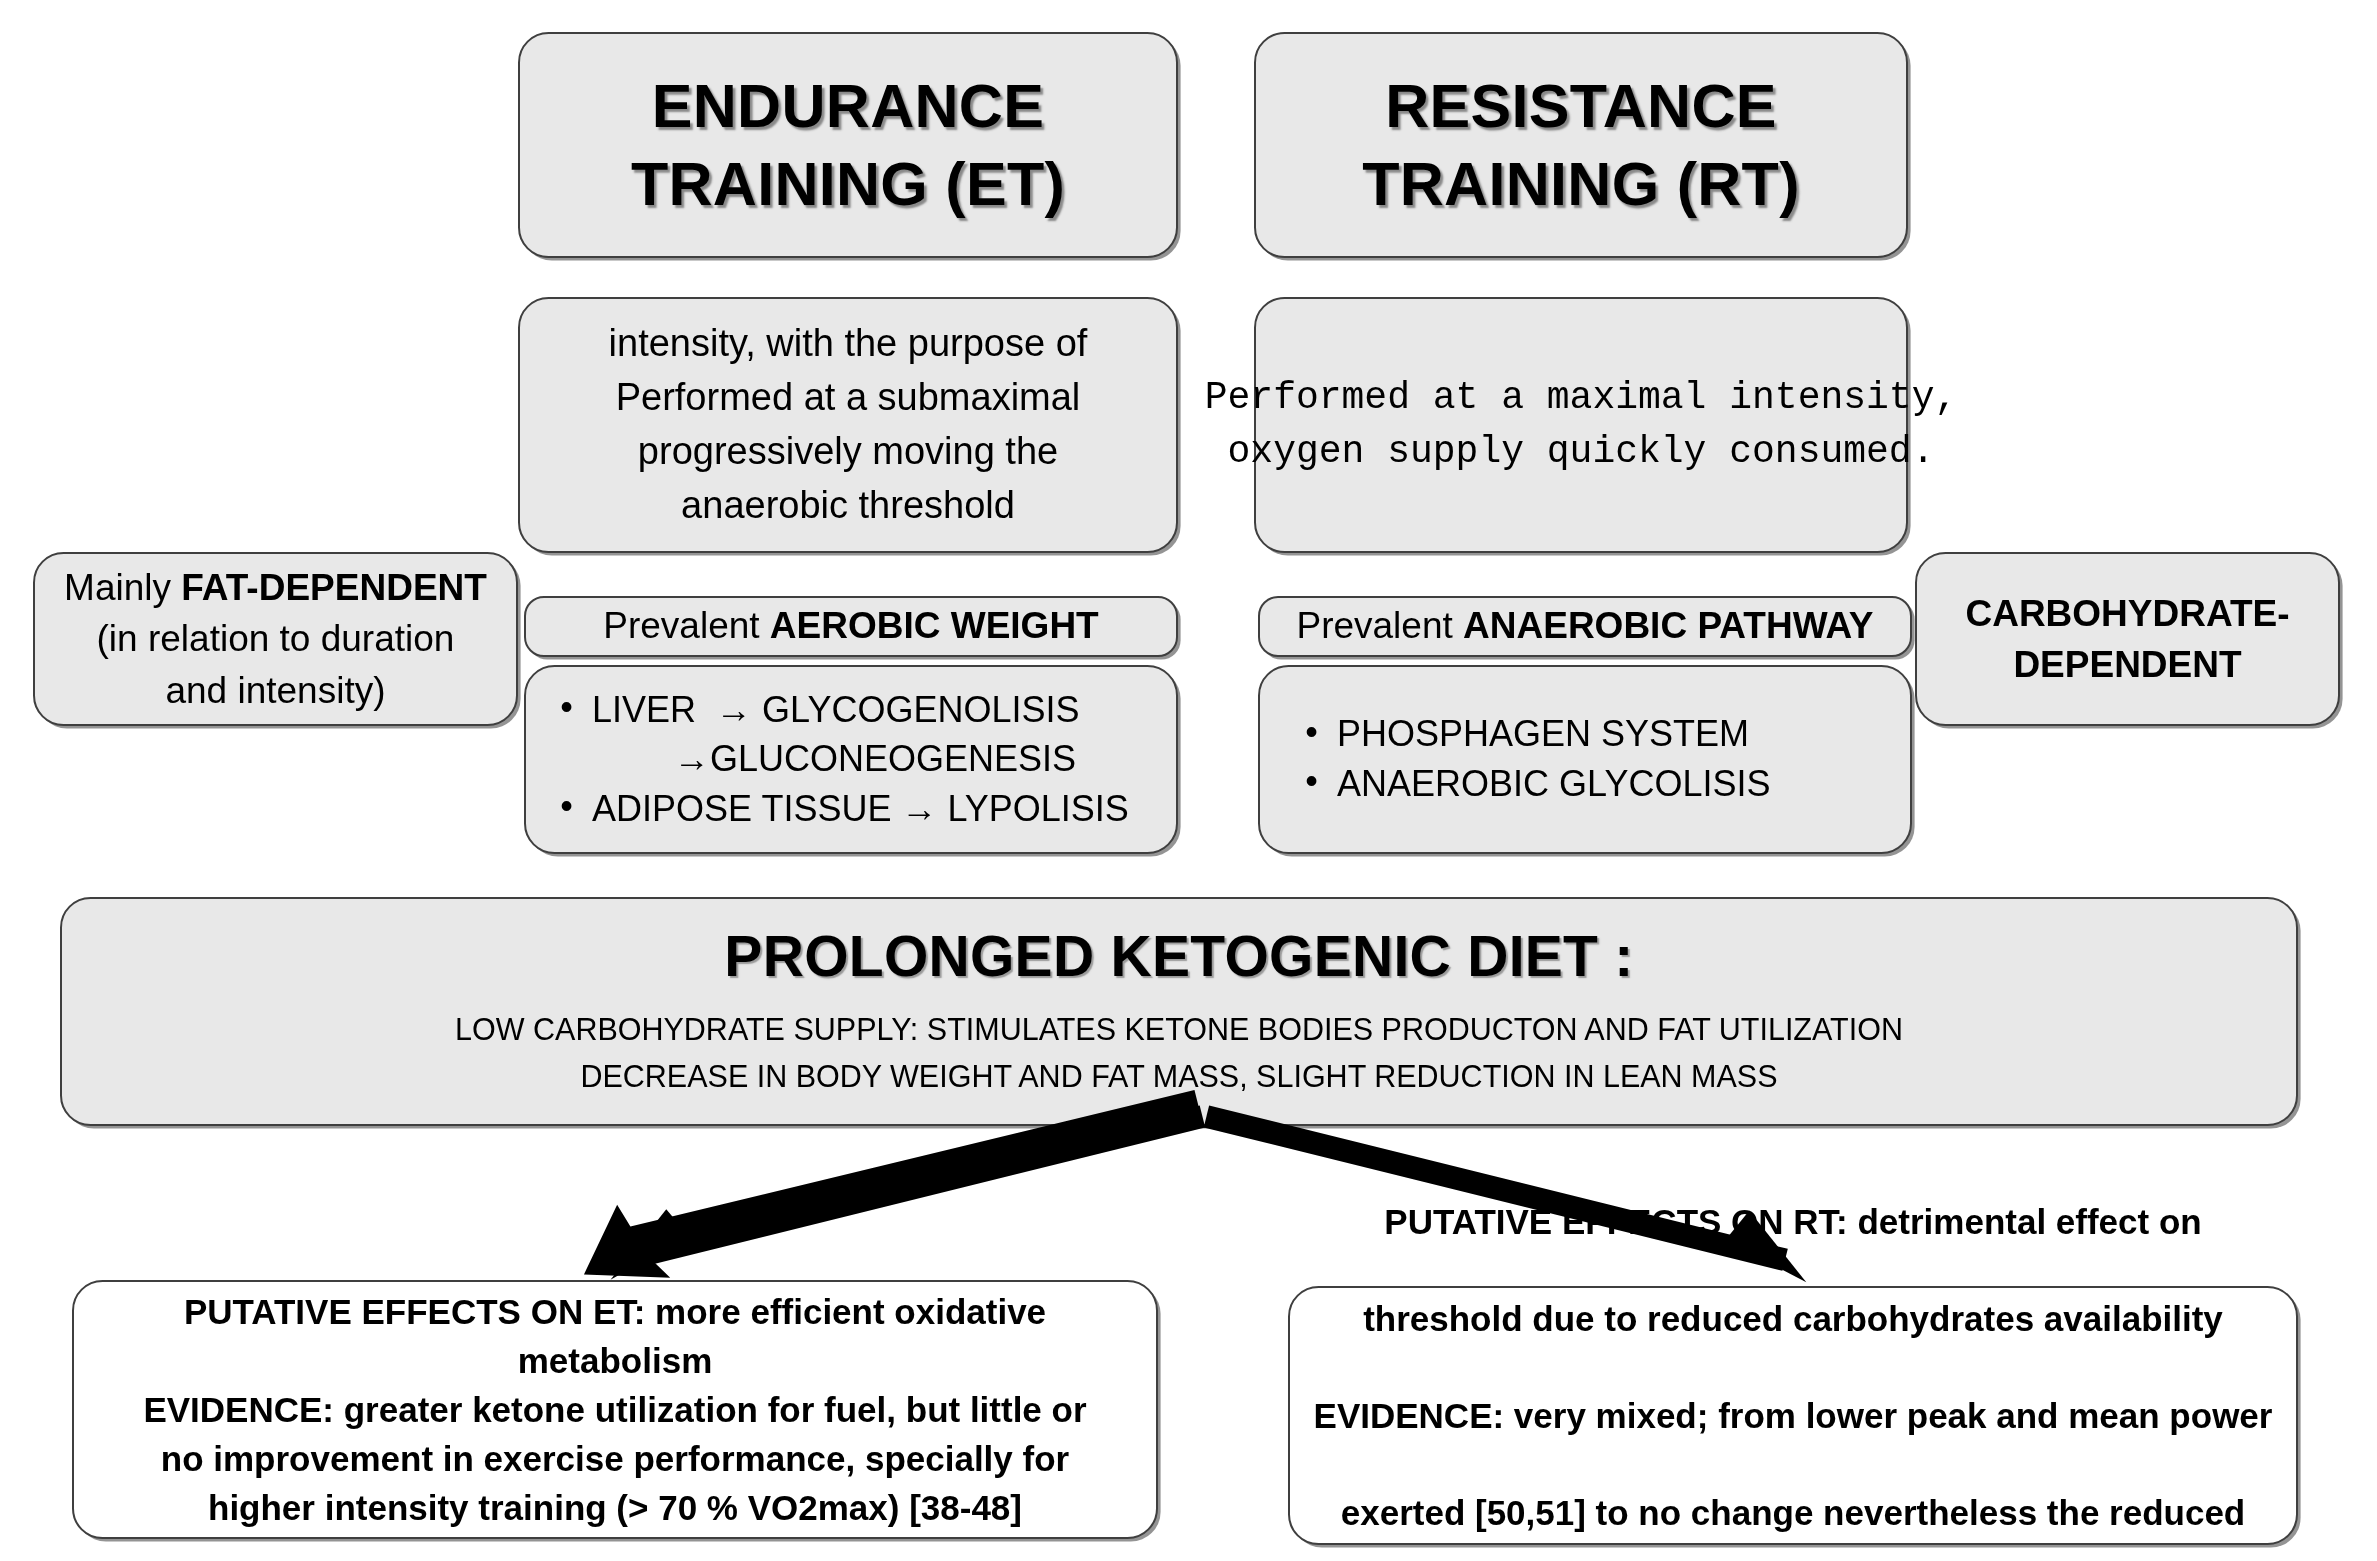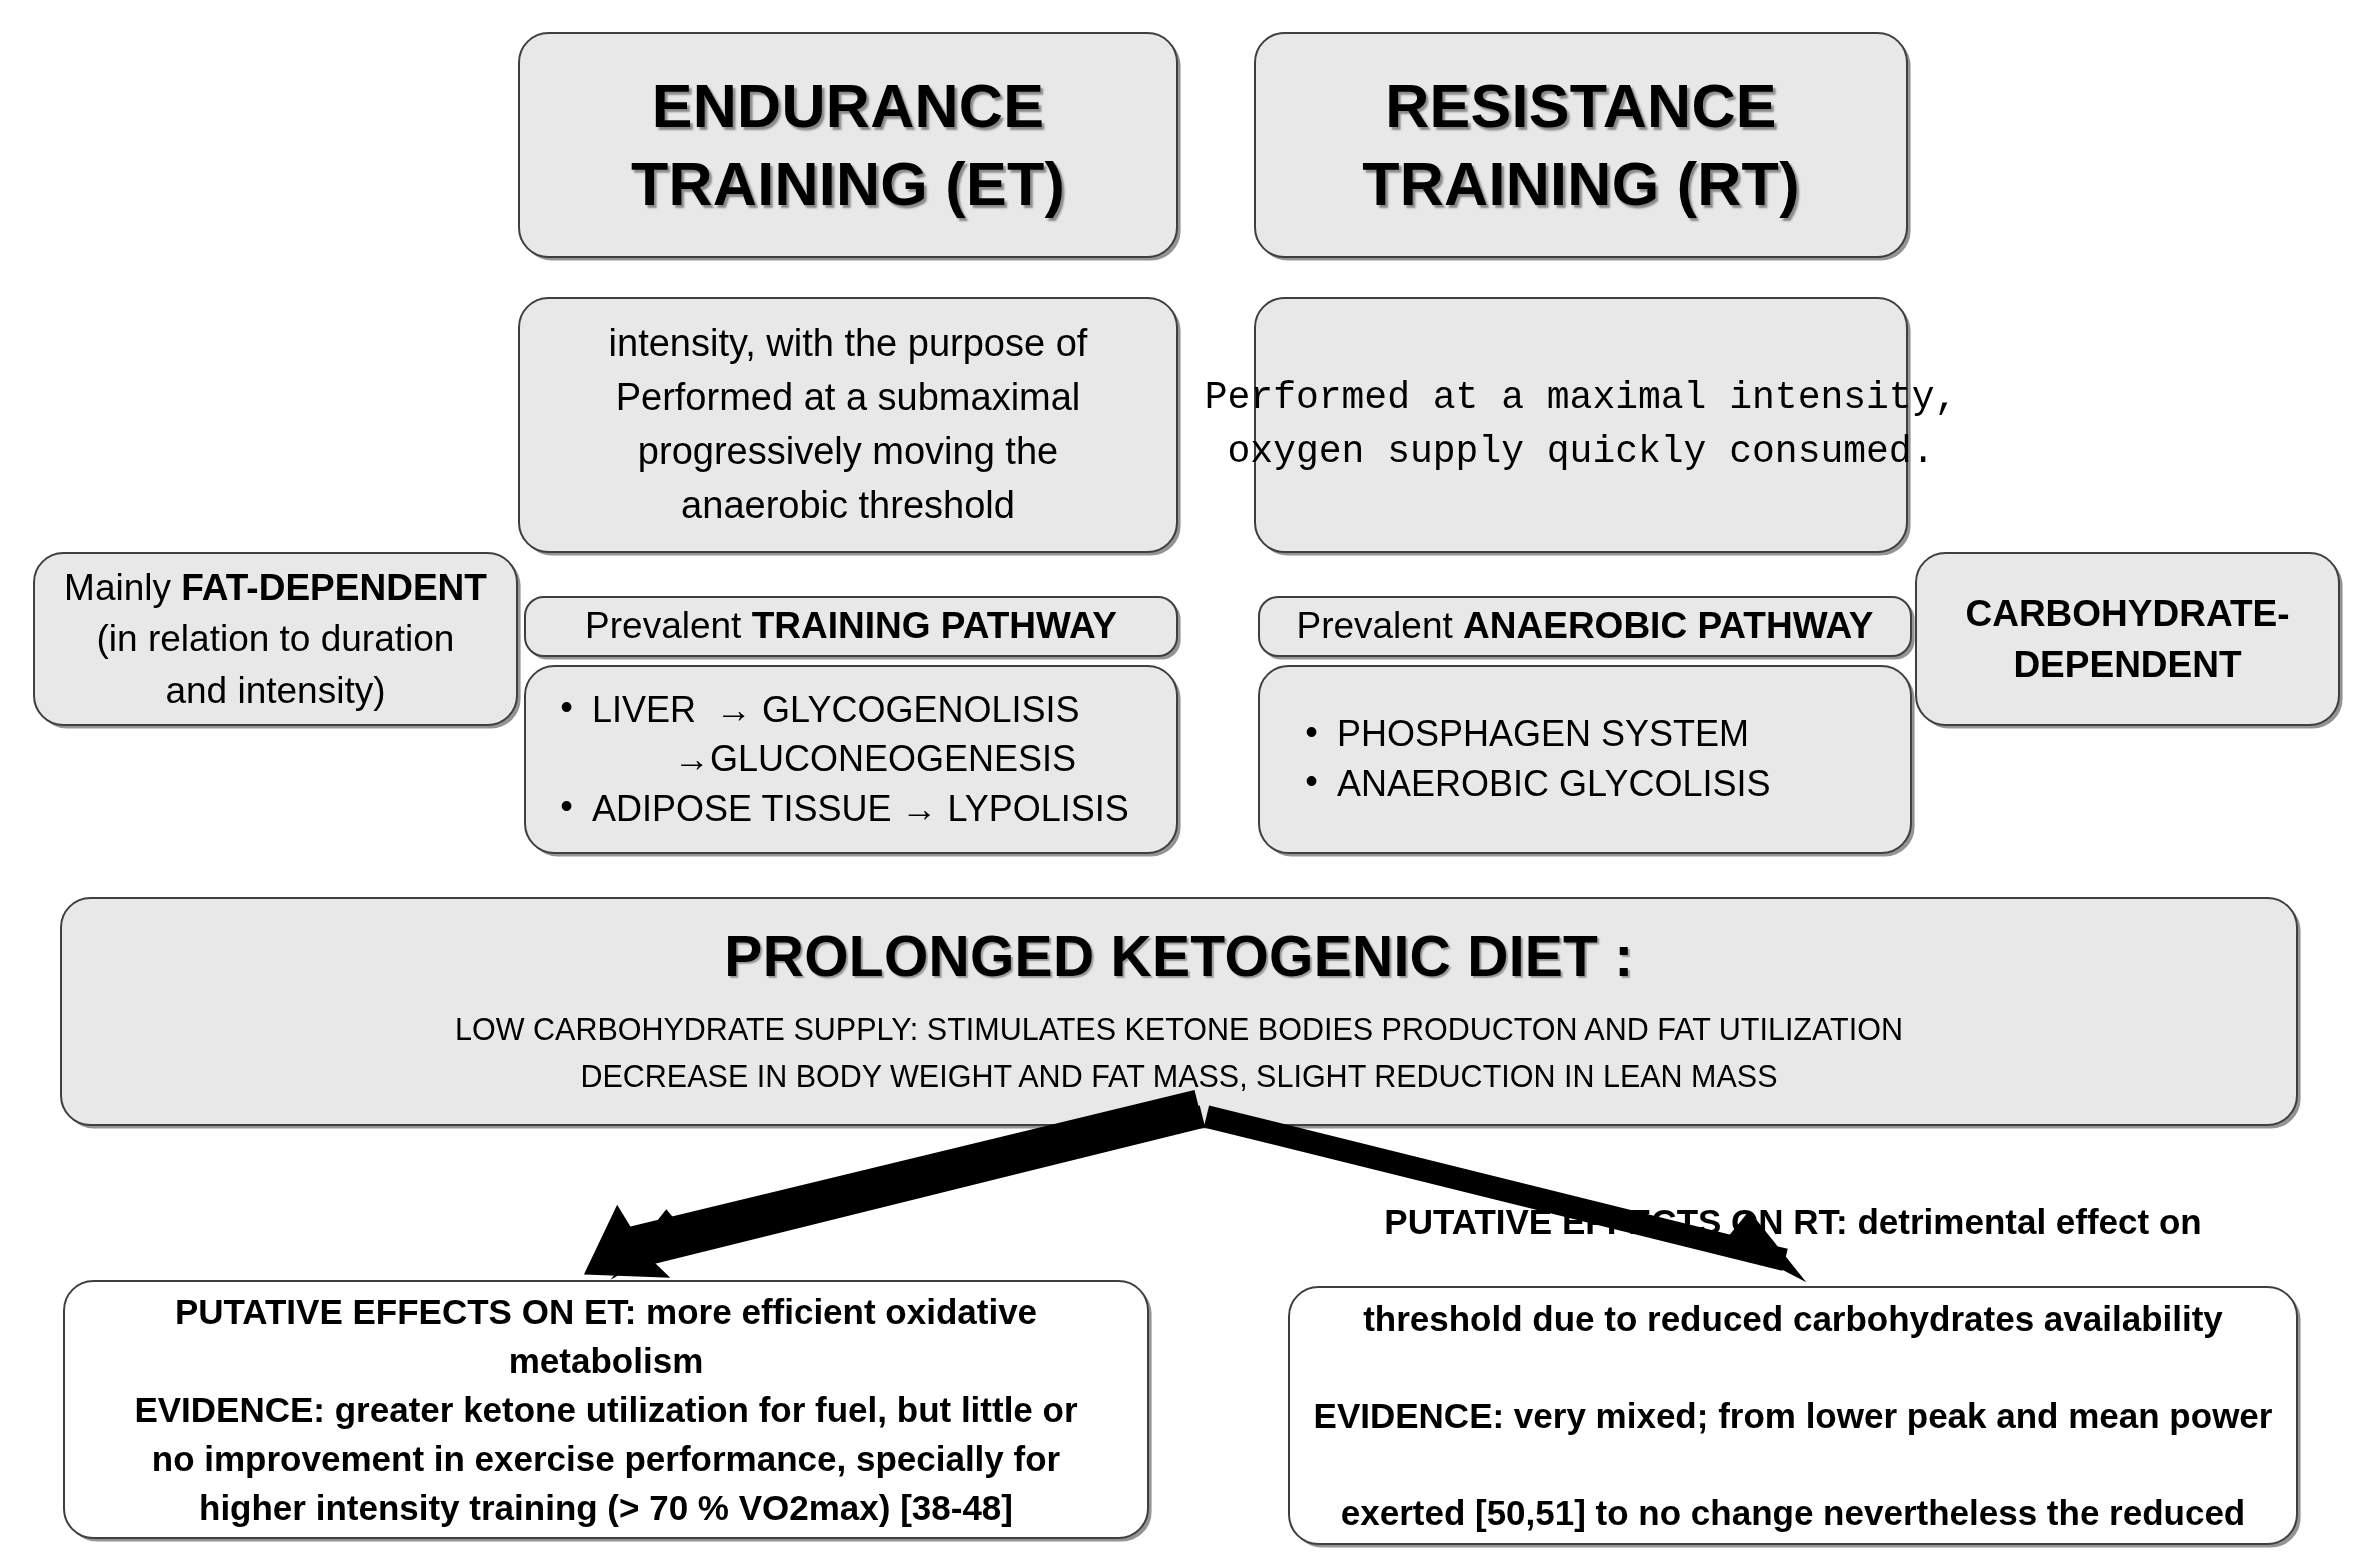--- a/index.html
+++ b/index.html
@@ -179,21 +179,21 @@
     <span class="ln">(in relation to duration</span>
     <span class="ln">and intensity)</span>
   </div>
 
   <div class="box dep-box" style="left:1915px; top:552px; width:425px; height:174px; z-index:3;">
     <span class="ln"><b>CARBOHYDRATE-</b></span>
     <span class="ln"><b>DEPENDENT</b></span>
   </div>
 
   <div class="box flat pathway-bar" style="left:524px; top:596px; width:654px; height:61px; z-index:2;">
-    <span class="ln"><span>Prevalent </span><b>TRAINING PATHWAY</b></span>
+    <span class="ln"><span>Prevalent </span><b>AEROBIC WEIGHT</b></span>
   </div>
 
   <div class="box flat pathway-bar" style="left:1258px; top:596px; width:654px; height:61px; z-index:2;">
     <span class="ln"><span>Prevalent </span><b>ANAEROBIC PATHWAY</b></span>
   </div>
 
   <div class="box bullet-box" style="left:524px; top:665px; width:654px; height:189px;">
     <ul class="bullet-list">
       <li>LIVER  → GLYCOGENOLISIS</li>
       <li class="cont">→GLUCONEOGENESIS</li>
@@ -221,21 +221,21 @@
       <path d="M 1812 1682 L 948 1896" stroke="#000000" stroke-width="34" fill="none"></path>
       <path d="M 920 1928 L 1038 1862 L 1004 1822 Z" fill="#000000"></path>
     </g>
 
     <g>
       <path d="M 1818 1682 L 2690 1898" stroke="#000000" stroke-width="34" fill="none"></path>
       <path d="M 2722 1932 L 2600 1868 L 2636 1824 Z" fill="#000000"></path>
     </g>
   </svg>
 
-  <div class="box white effect-box" style="left:63px; top:1280px; width:1086px; height:259px;">
+  <div class="box white effect-box" style="left:72px; top:1280px; width:1086px; height:259px;">
     <span class="ln">PUTATIVE EFFECTS ON ET: more efficient oxidative</span>
     <span class="ln">metabolism</span>
     <span class="ln">EVIDENCE: greater ketone utilization for fuel, but little or</span>
     <span class="ln">no improvement in exercise performance, specially for</span>
     <span class="ln">higher intensity training (&gt; 70 % VO2max) [38-48]</span>
   </div>
 
   <div class="box white effect-box" style="left:1288px; top:1286px; width:1010px; height:259px;gap:48px;">
     <span class="ln">PUTATIVE EFFECTS ON RT: detrimental effect on</span>
     <span class="ln">threshold due to reduced carbohydrates availability</span>

